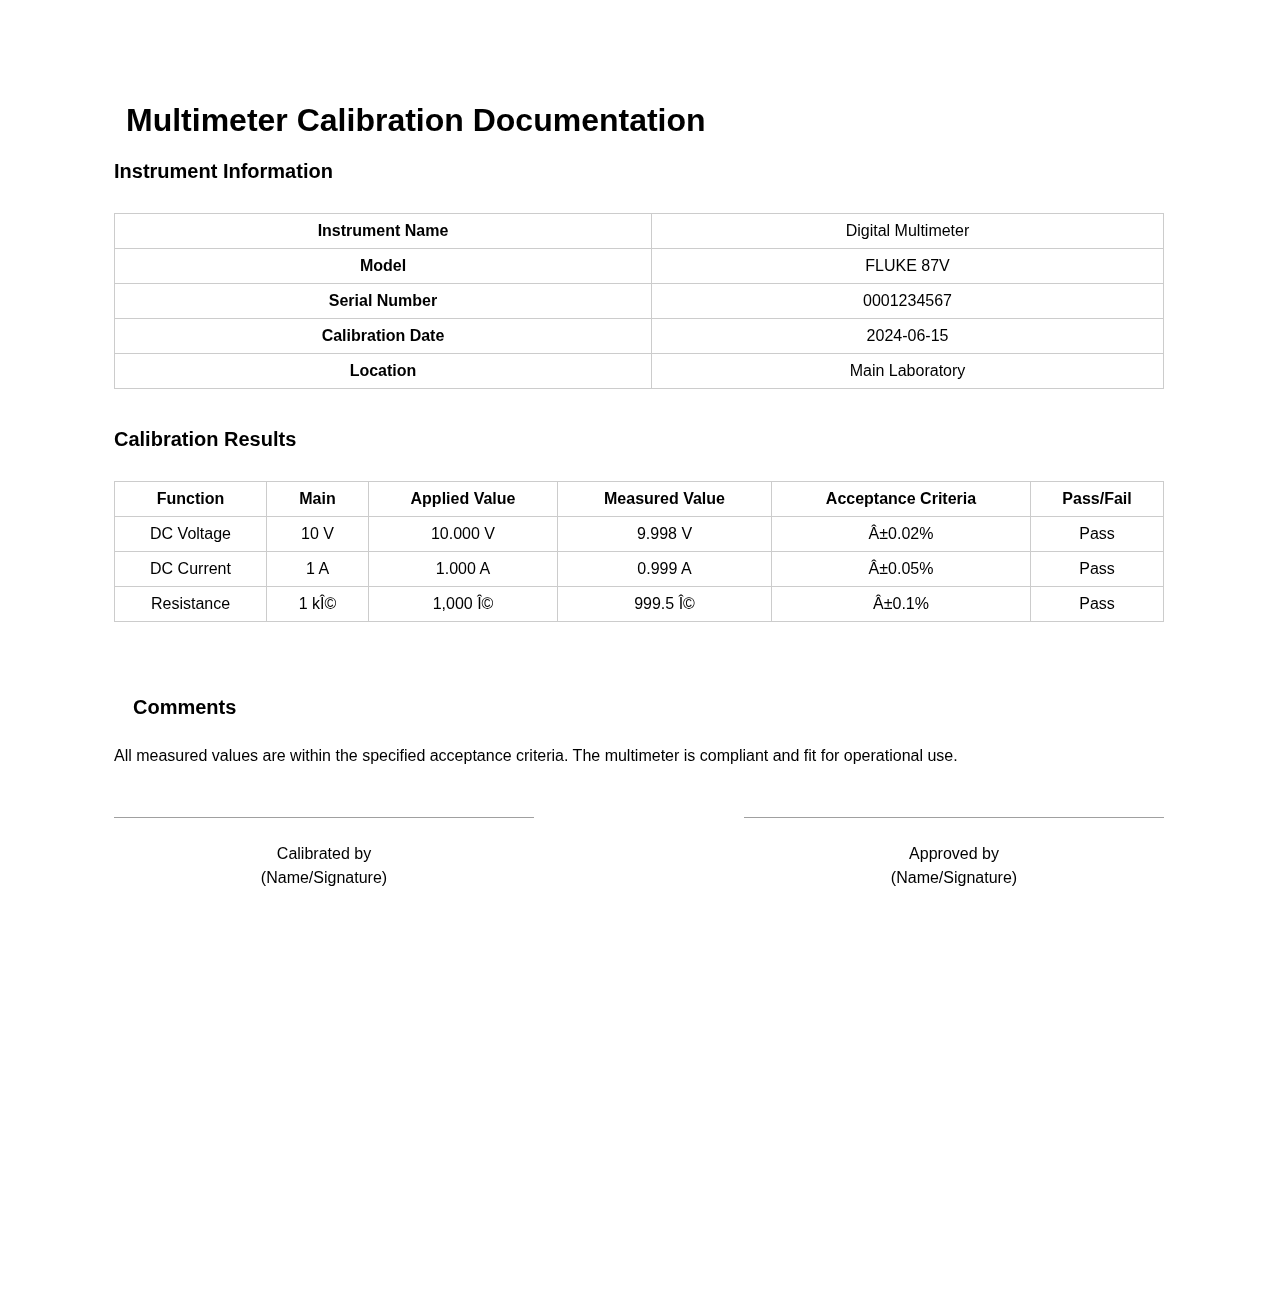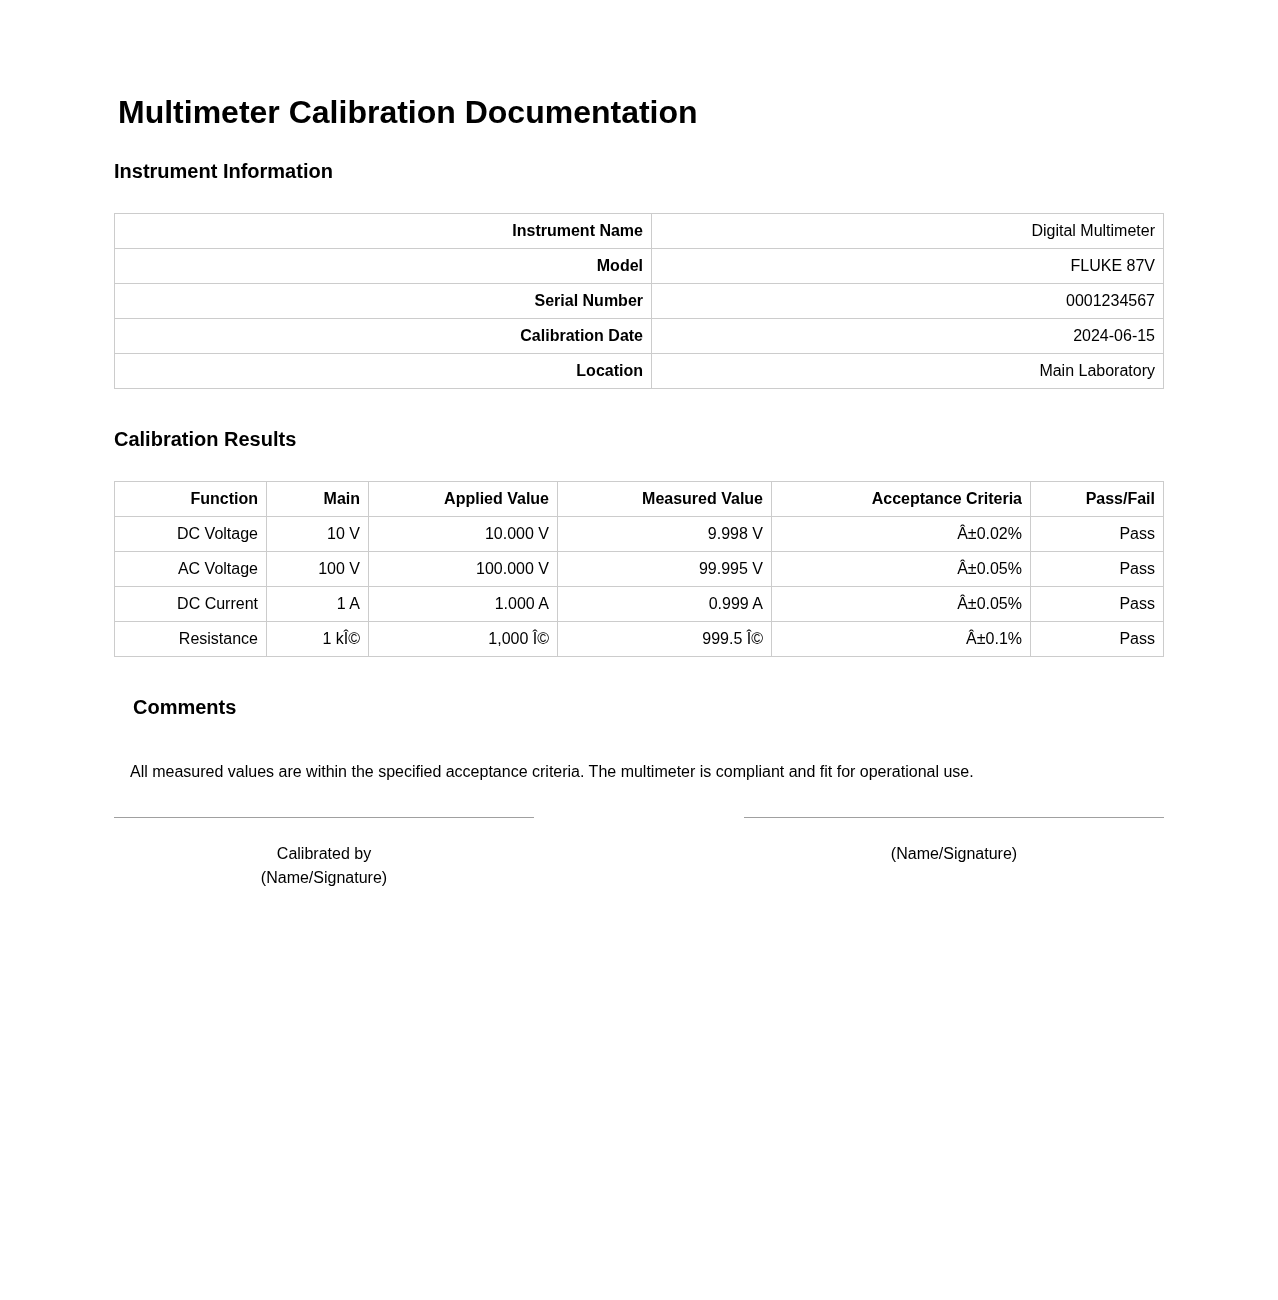--- a/index.html
+++ b/index.html
@@ -16,21 +16,21 @@
     }
     .page {
       position: absolute;
       left: 114px;
       top: 0;
       width: 1050px;
     }
     h1 {
       font-size: 32px;
       font-weight: bold;
-      margin: 4px;
+      margin: 12px;
       position: absolute;
       top: 89px;
       left: 0;
       line-height: 38px;
       white-space: nowrap;
     }
     h2 {
       font-size: 20px;
       font-weight: bold;
       margin: 0;
@@ -43,21 +43,21 @@
       border-collapse: collapse;
       position: absolute;
       left: 0;
       width: 1050px;
       font-size: 16px;
     }
     td, th {
       border: 1px solid #cccccc;
       height: 34px;
       padding: 0 8px;
-      text-align: right;
+      text-align: center;
       vertical-align: middle;
       line-height: 18px;
     }
     th { font-weight: bold; }
     .info-table td.label { font-weight: bold; width: 520px; }
     .comments-text {
       position: absolute;
       left: 0;
       top: 747px;
       font-size: 16px;
@@ -126,52 +126,45 @@
     <tbody>
       <tr>
         <td>DC Voltage</td>
         <td>10 V</td>
         <td>10.000 V</td>
         <td>9.998 V</td>
         <td>Â±0.02%</td>
         <td>Pass</td>
       </tr>
       <tr>
-        <td>AC Voltage</td>
-        <td>100 V</td>
-        <td>100.000 V</td>
-        <td>99.995 V</td>
-        <td>Â±0.05%</td>
-        <td>Pass</td>
-      </tr>
-      <tr>
         <td>DC Current</td>
         <td>1 A</td>
         <td>1.000 A</td>
         <td>0.999 A</td>
         <td>Â±0.05%</td>
         <td>Pass</td>
       </tr>
       <tr>
         <td>Resistance</td>
         <td>1 kÎ©</td>
         <td>1,000 Î©</td>
         <td>999.5 Î©</td>
         <td>Â±0.1%</td>
         <td>Pass</td>
       </tr>
     </tbody>
   </table>
 
   <h2 style="top:693px;margin-left:19px;">Comments</h2>
 
-  <p class="comments-text" style="margin:16px;">All measured values are within the specified acceptance criteria. The multimeter is compliant and fit for operational use.</p>
+  <p class="comments-text" style="margin:0;">All measured values are within the specified acceptance criteria. The multimeter is compliant and fit for operational use.</p>
 
   <div class="sig-block" style="left:0;">
     <div>Calibrated by</div>
     <div>(Name/Signature)</div>
   </div>
 
   <div class="sig-block" style="left:630px;">
+    <div>Approved by</div>
     <div>(Name/Signature)</div>
   </div>
 
 </div>
 
 </body></html>

